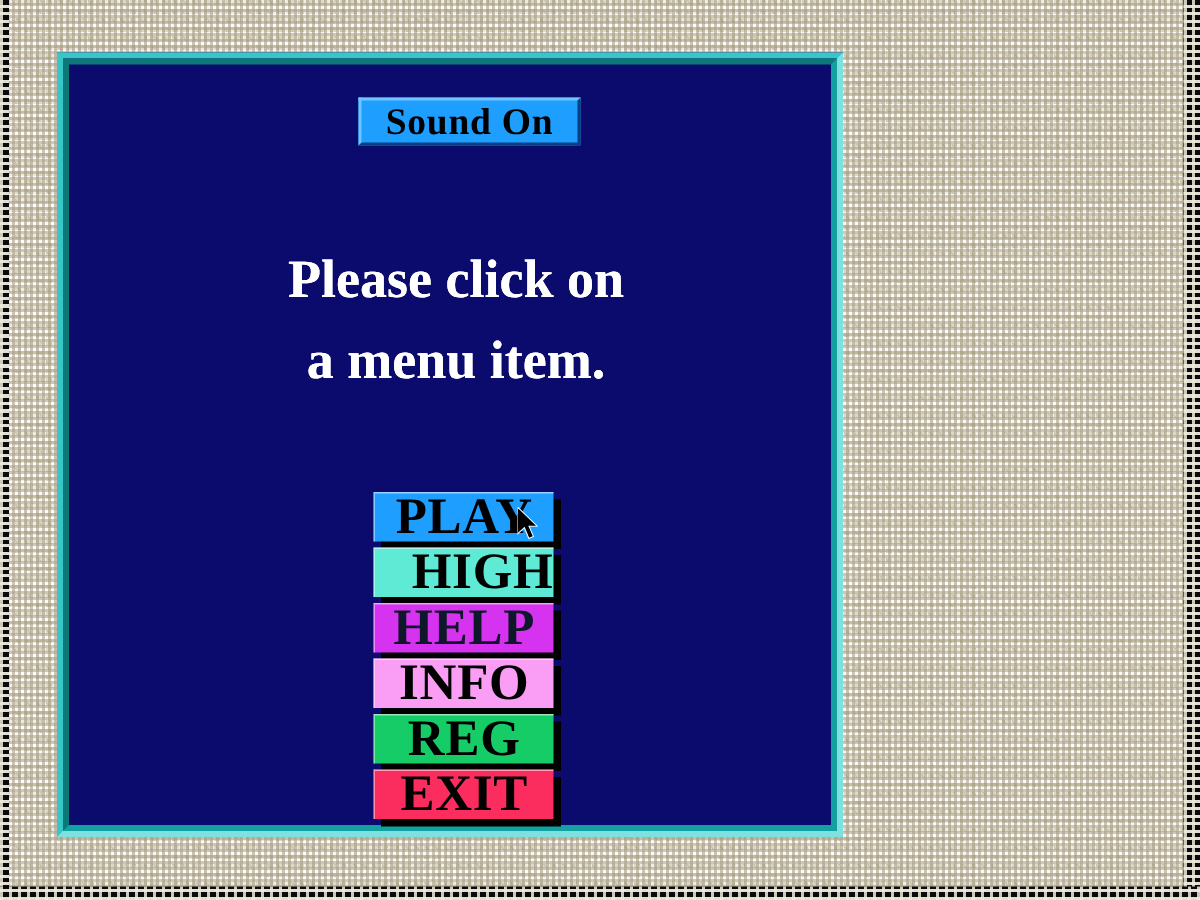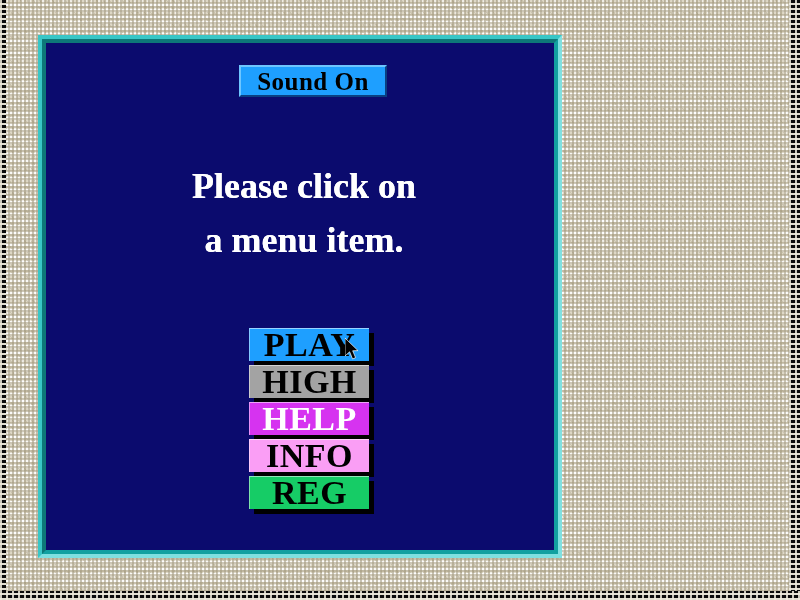--- a/index.html
+++ b/index.html
@@ -196,31 +196,34 @@
 
       <div id="prompt-text" style="color: rgb(255, 255, 255);">
         <span id="prompt-line-1">Please click on</span>
         <span id="prompt-line-2">a menu item.</span>
       </div>
 
       <div id="menu-stack">
         <div class="menu-button" style="background-color: rgb(30, 159, 255);">
           <span class="menu-button-label" style="color: rgb(0, 0, 0);">PLAY</span>
         </div>
-        <div class="menu-button" style="background-color: #a3a3a3;">
+        <div class="menu-button" style="background-color: #5eead4; justify-content: flex-end;">
           <span class="menu-button-label" style="color: rgb(0, 0, 0);">HIGH</span>
         </div>
         <div class="menu-button" style="background-color: rgb(214, 51, 240);">
-          <span class="menu-button-label" style="color: #ffffff;">HELP</span>
+          <span class="menu-button-label" style="color: #0f172a;">HELP</span>
         </div>
         <div class="menu-button" style="background-color: rgb(250, 158, 245);">
           <span class="menu-button-label" style="color: rgb(0, 0, 0);">INFO</span>
         </div>
         <div class="menu-button" style="background-color: rgb(22, 204, 102);">
           <span class="menu-button-label" style="color: rgb(0, 0, 0);">REG</span>
+        </div>
+        <div class="menu-button" style="background-color: rgb(250, 45, 94);">
+          <span class="menu-button-label" style="color: rgb(0, 0, 0);">EXIT</span>
         </div>
       </div>
 
     </div>
   </div>
 
   <svg id="mouse-cursor" viewBox="0 0 16 24" style="left: 345px; top: 338px;">
     <polygon points="0,0 0,18 4.6,13.8 7.6,21 10.6,19.6 7.7,12.8 13,12.6" fill="#000000" stroke="#ffffff" stroke-width="0.7"></polygon>
   </svg>
 

